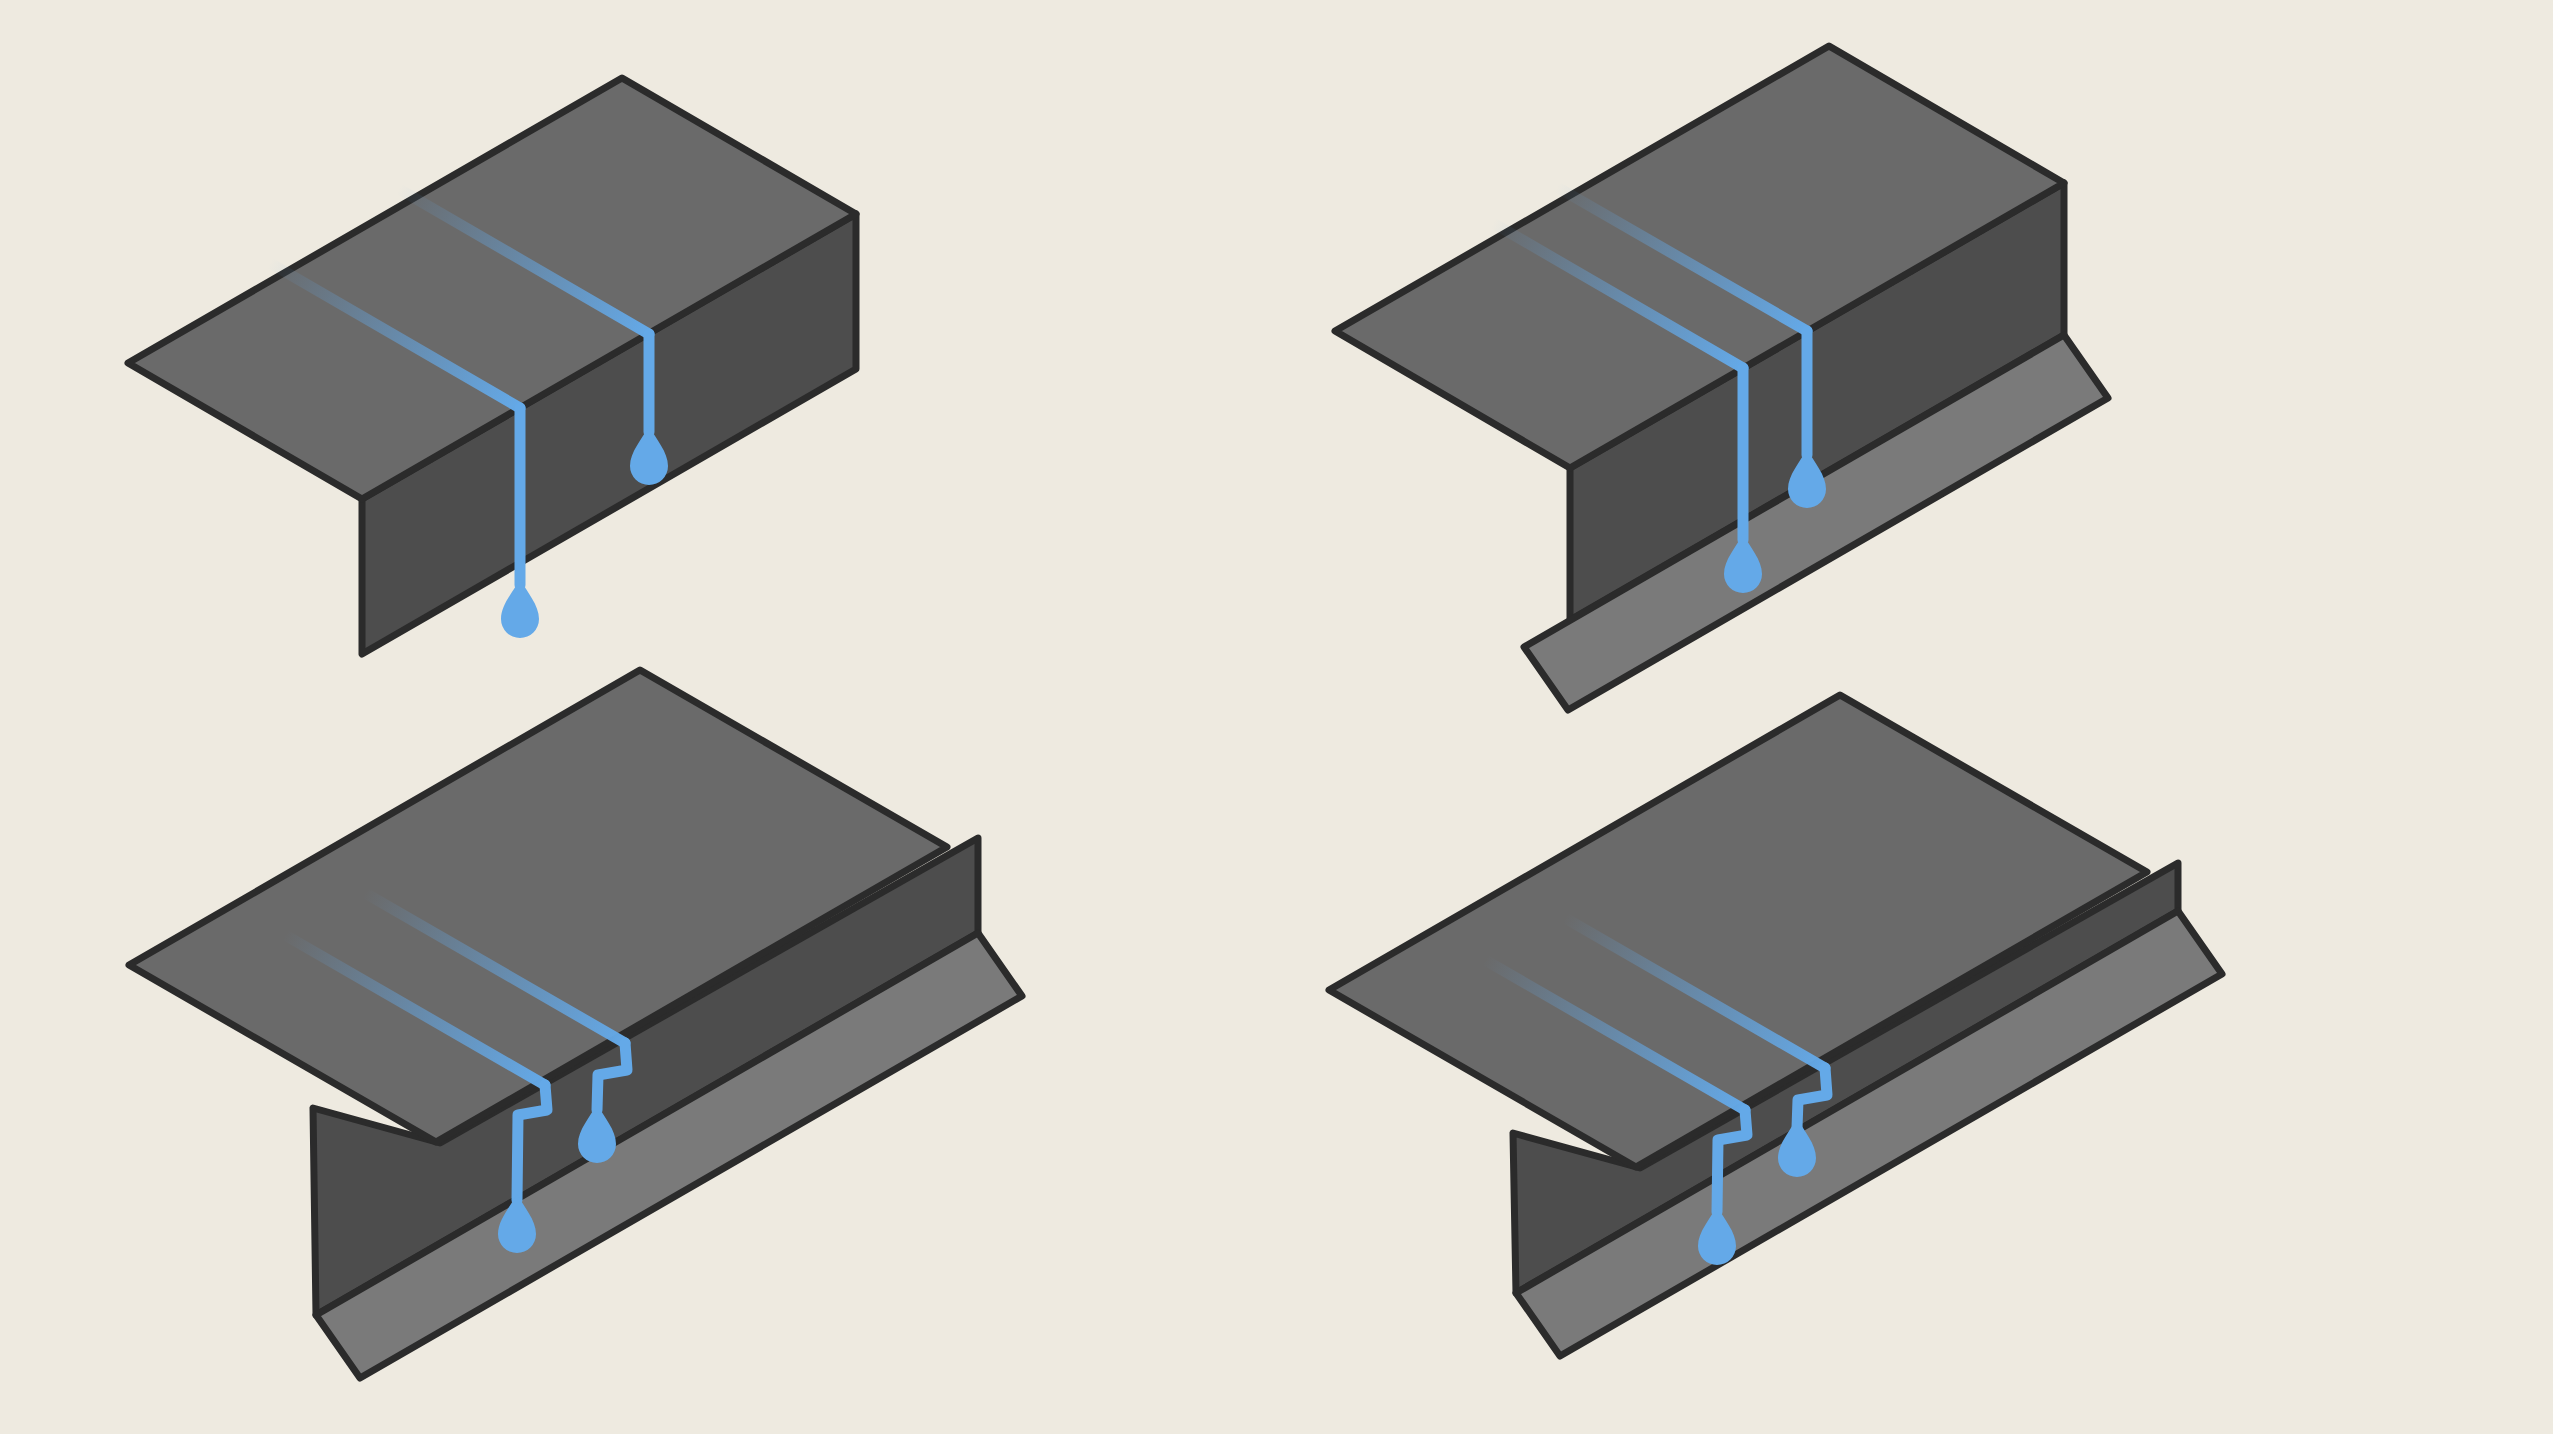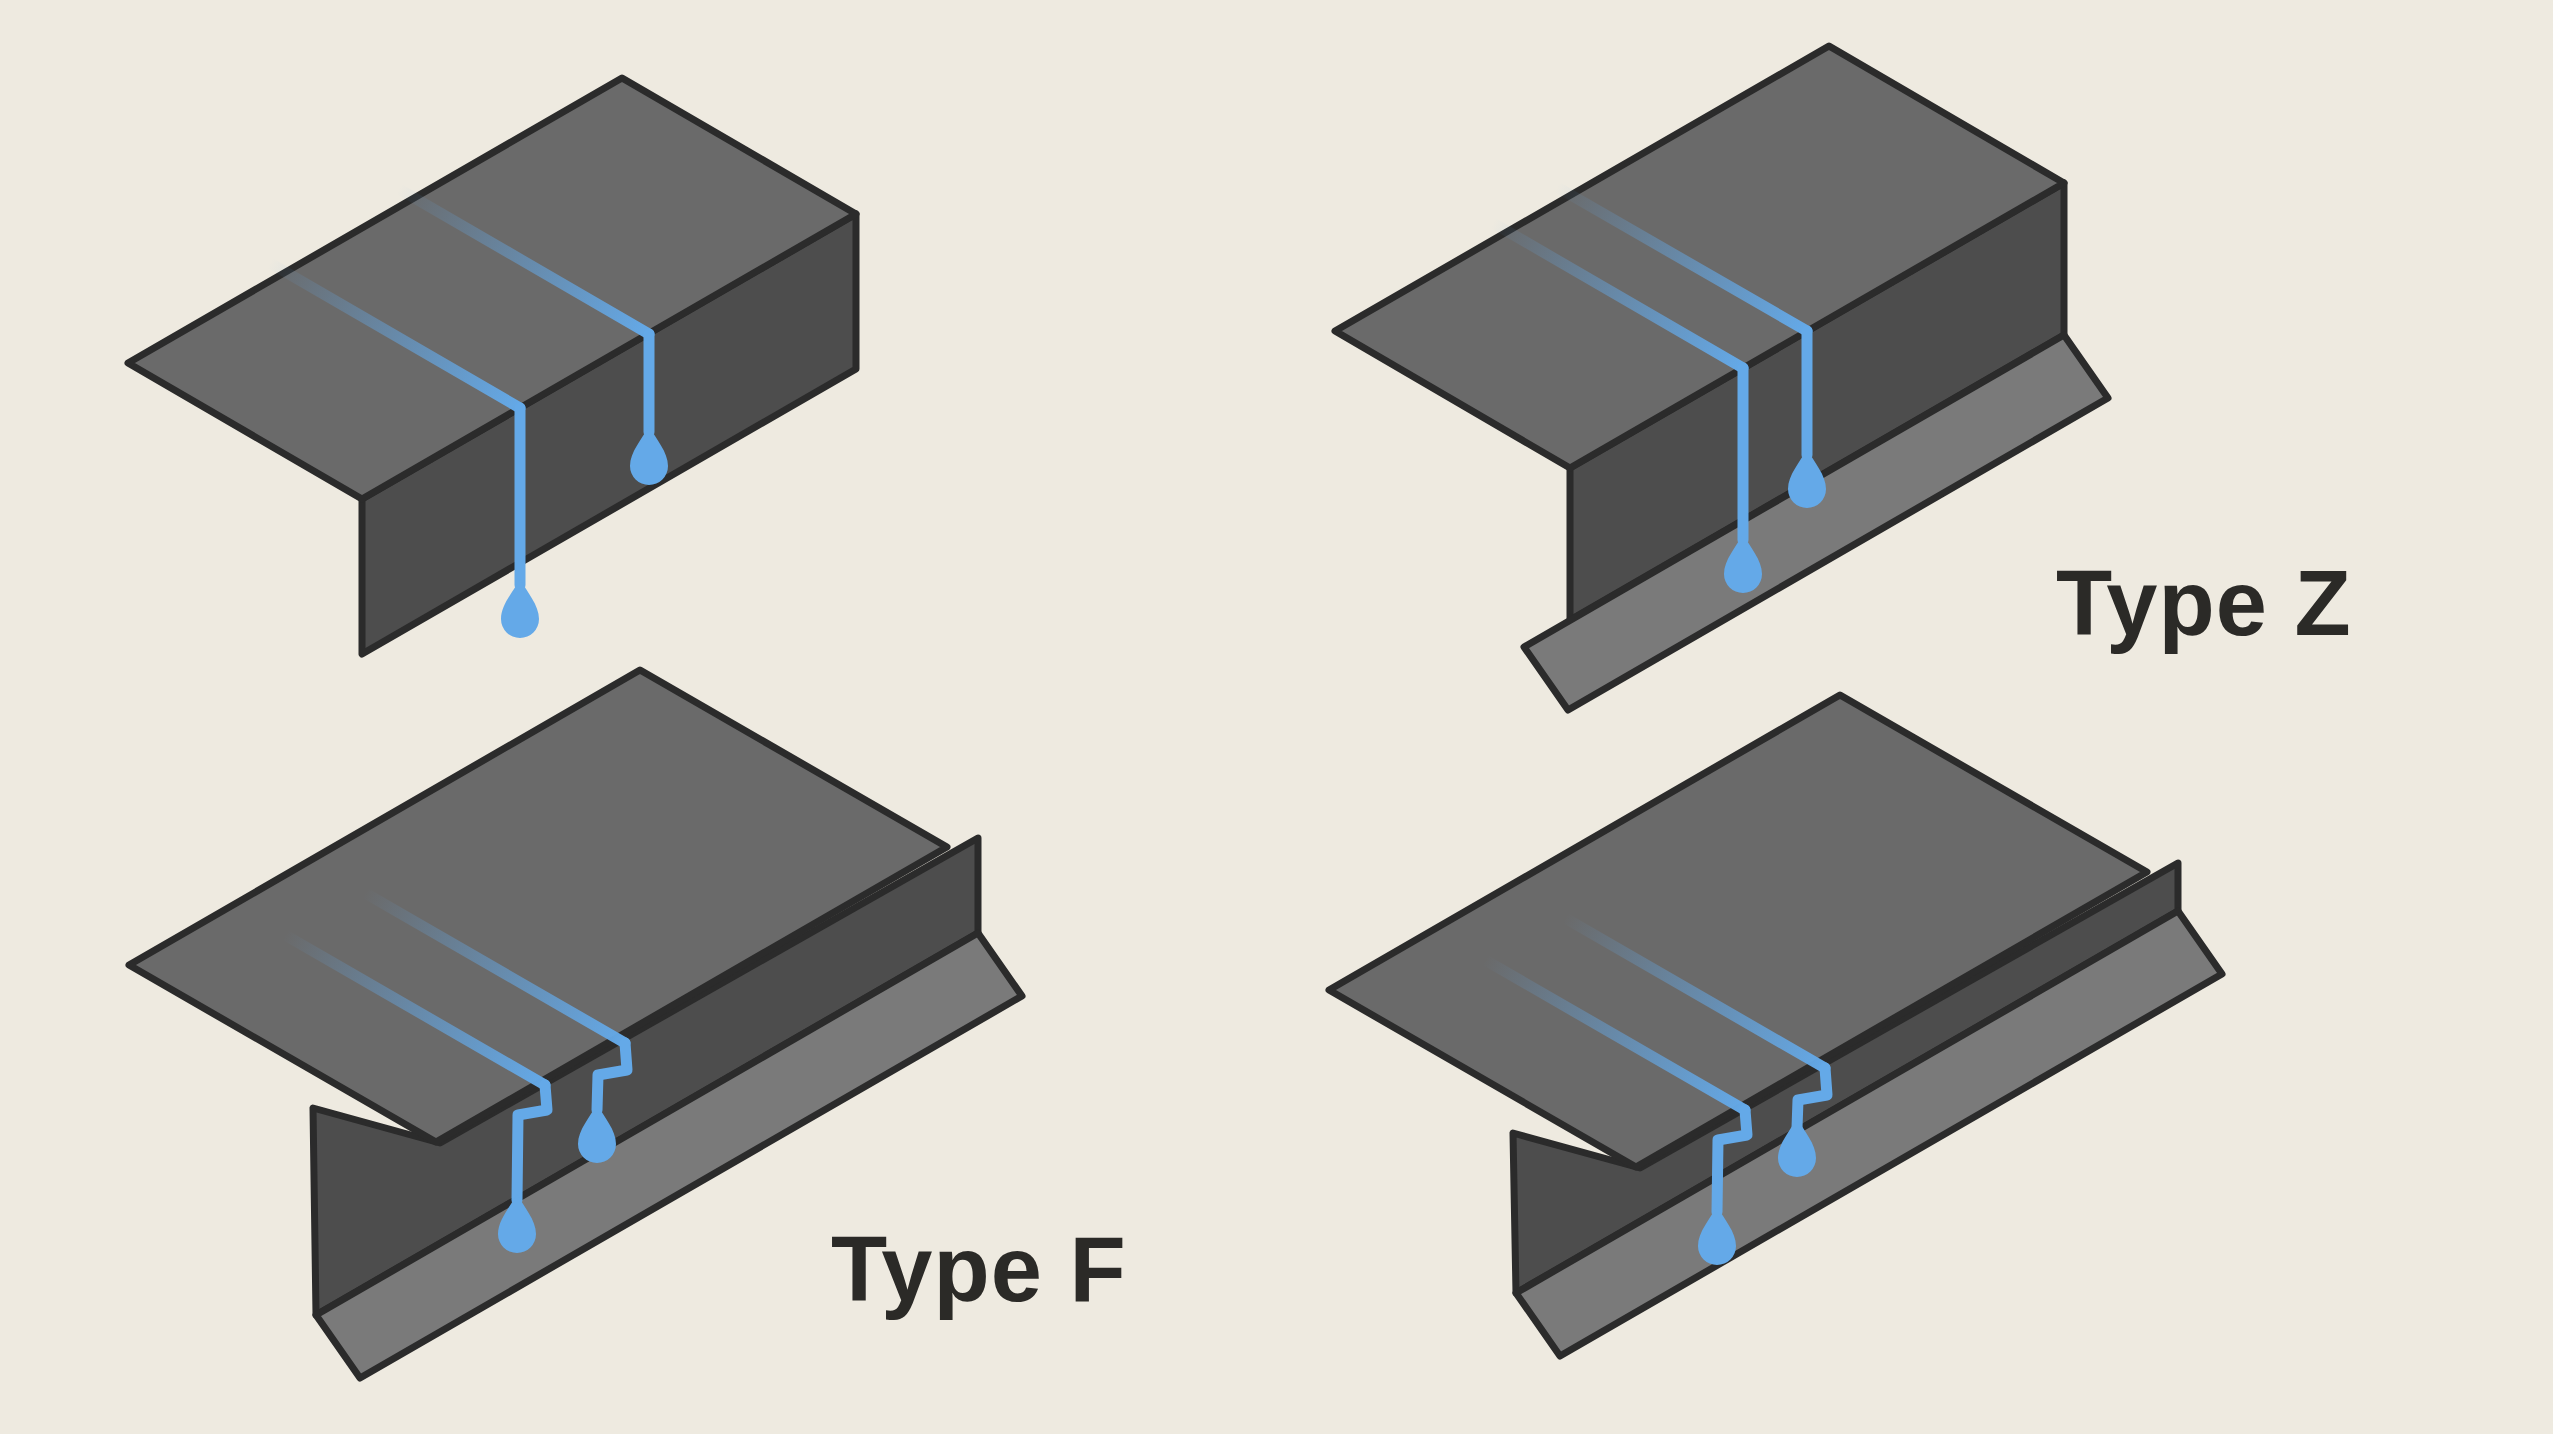--- a/index.html
+++ b/index.html
@@ -115,15 +115,13 @@
       <polygon class="face-top" points="1840,695 2147,872 1636,1167 1329,990"></polygon>
       <polyline class="stream" style="stroke:url(#gD1)" points="1565,918 1825,1068"></polyline>
       <polyline class="stream" points="1825,1068 1827,1095 1798,1100 1797,1128"></polyline>
       <use href="#drop" class="droplet" transform="translate(1797,1152)"></use>
       <polyline class="stream" style="stroke:url(#gD2)" points="1485,960 1745,1110"></polyline>
       <polyline class="stream" points="1745,1110 1747,1135 1718,1140 1717,1212"></polyline>
       <use href="#drop" class="droplet" transform="translate(1717,1240)"></use>
     </g>
   </svg>
 
-  <div class="type-label label-z">Type Z</div>
-  <div class="type-label label-f">Type F</div>
 </div>
 
 </body></html>

